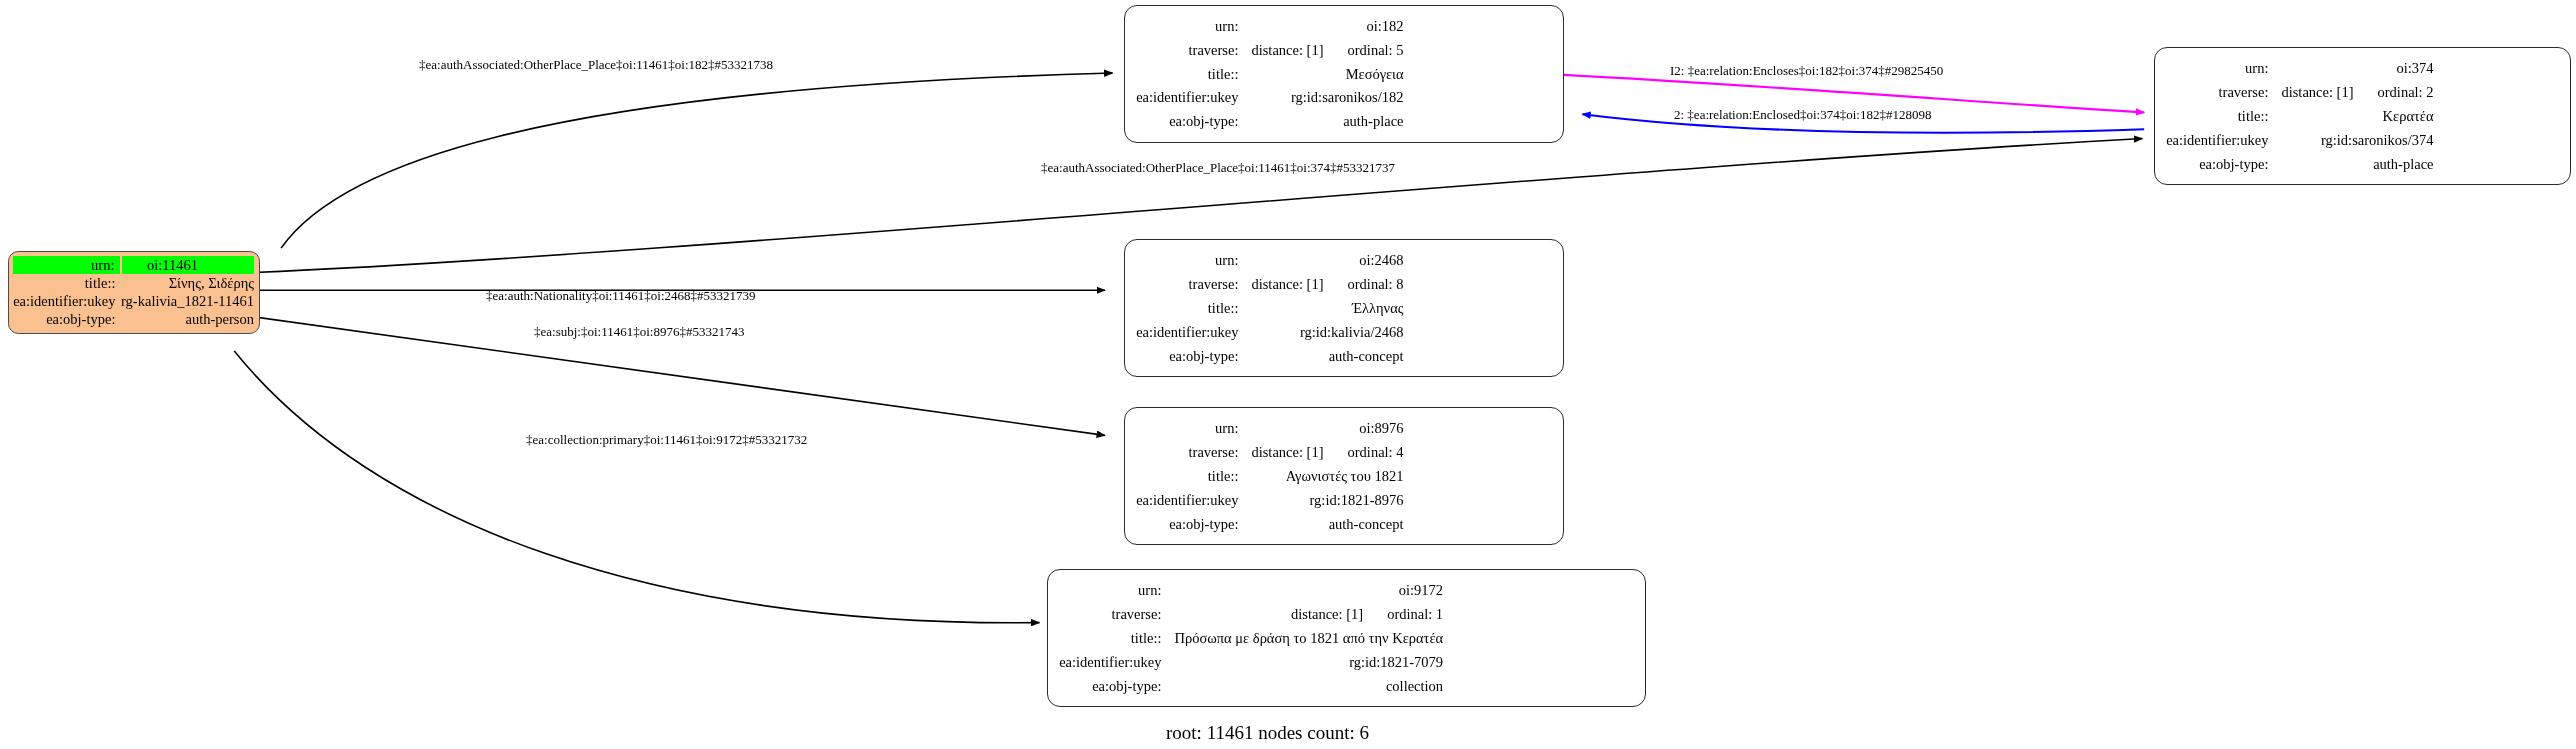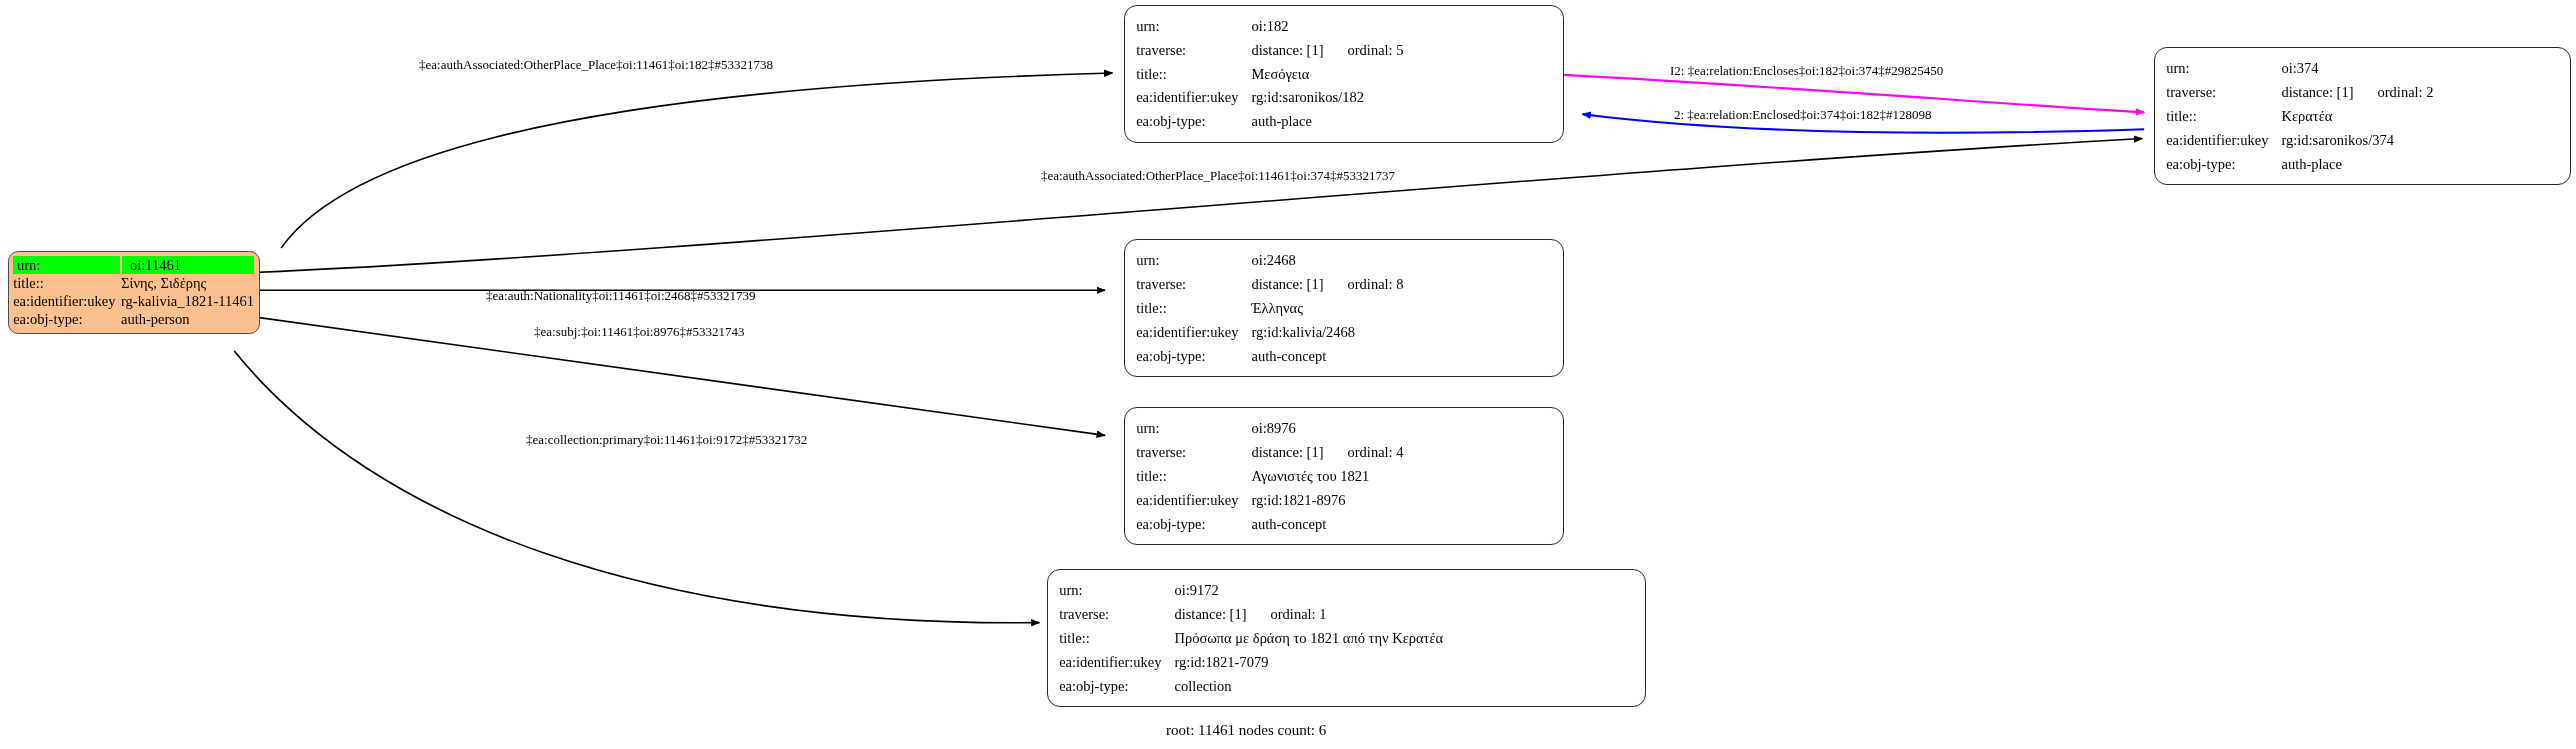--- a/index.html
+++ b/index.html
@@ -33,20 +33,21 @@
   }
   .node.root {
     background: #fac090;
     border-color: #4a4a4a;
     border-radius: 10.3px;
     padding: 3.7px 4.7px 3.7px 4.7px;
   }
   .node table {
     border-collapse: collapse;
     border-spacing: 0;
+    text-align: right;
   }
   .node td {
     font-size: 14.5px;
     line-height: 1.0;
     color: #000000;
     white-space: nowrap;
     padding: 4.7px 0 4.7px 0;
     vertical-align: middle;
   }
   .node.root td {
@@ -78,21 +79,21 @@
   }
   .edge-label {
     position: absolute;
     font-size: 13px;
     color: #000000;
     white-space: nowrap;
     line-height: 1;
   }
   .footer-label {
     position: absolute;
-    font-size: 15px;
+    font-size: 19px;
     color: #000000;
     white-space: nowrap;
     line-height: 1;
   }
 </style>
 </head>
 <body>
 
 <div id="canvas">
 
@@ -277,21 +278,21 @@
       <tr>
         <td class="key">ea:obj-type:</td>
         <td class="val"><span>collection</span></td>
       </tr>
     </tbody>
       </table>
   </div>
 
   <div class="edge-label" style="left:419px; top:58px;">‡ea:authAssociated:OtherPlace_Place‡oi:11461‡oi:182‡#53321738</div>
 
-  <div class="edge-label" style="left:1041px; top:169px;">‡ea:authAssociated:OtherPlace_Place‡oi:11461‡oi:374‡#53321737</div>
+  <div class="edge-label" style="left:1041px; top:161px;">‡ea:authAssociated:OtherPlace_Place‡oi:11461‡oi:374‡#53321737</div>
 
   <div class="edge-label" style="left:1670px; top:64px;">I2: ‡ea:relation:Encloses‡oi:182‡oi:374‡#29825450</div>
 
   <div class="edge-label" style="left:1674px; top:108px;">2: ‡ea:relation:Enclosed‡oi:374‡oi:182‡#128098</div>
 
   <div class="edge-label" style="left:486px; top:289px;">‡ea:auth:Nationality‡oi:11461‡oi:2468‡#53321739</div>
 
   <div class="edge-label" style="left:534px; top:325px;">‡ea:subj:‡oi:11461‡oi:8976‡#53321743</div>
 
   <div class="edge-label" style="left:496px; top:433px;margin-left:30px;">‡ea:collection:primary‡oi:11461‡oi:9172‡#53321732</div>

